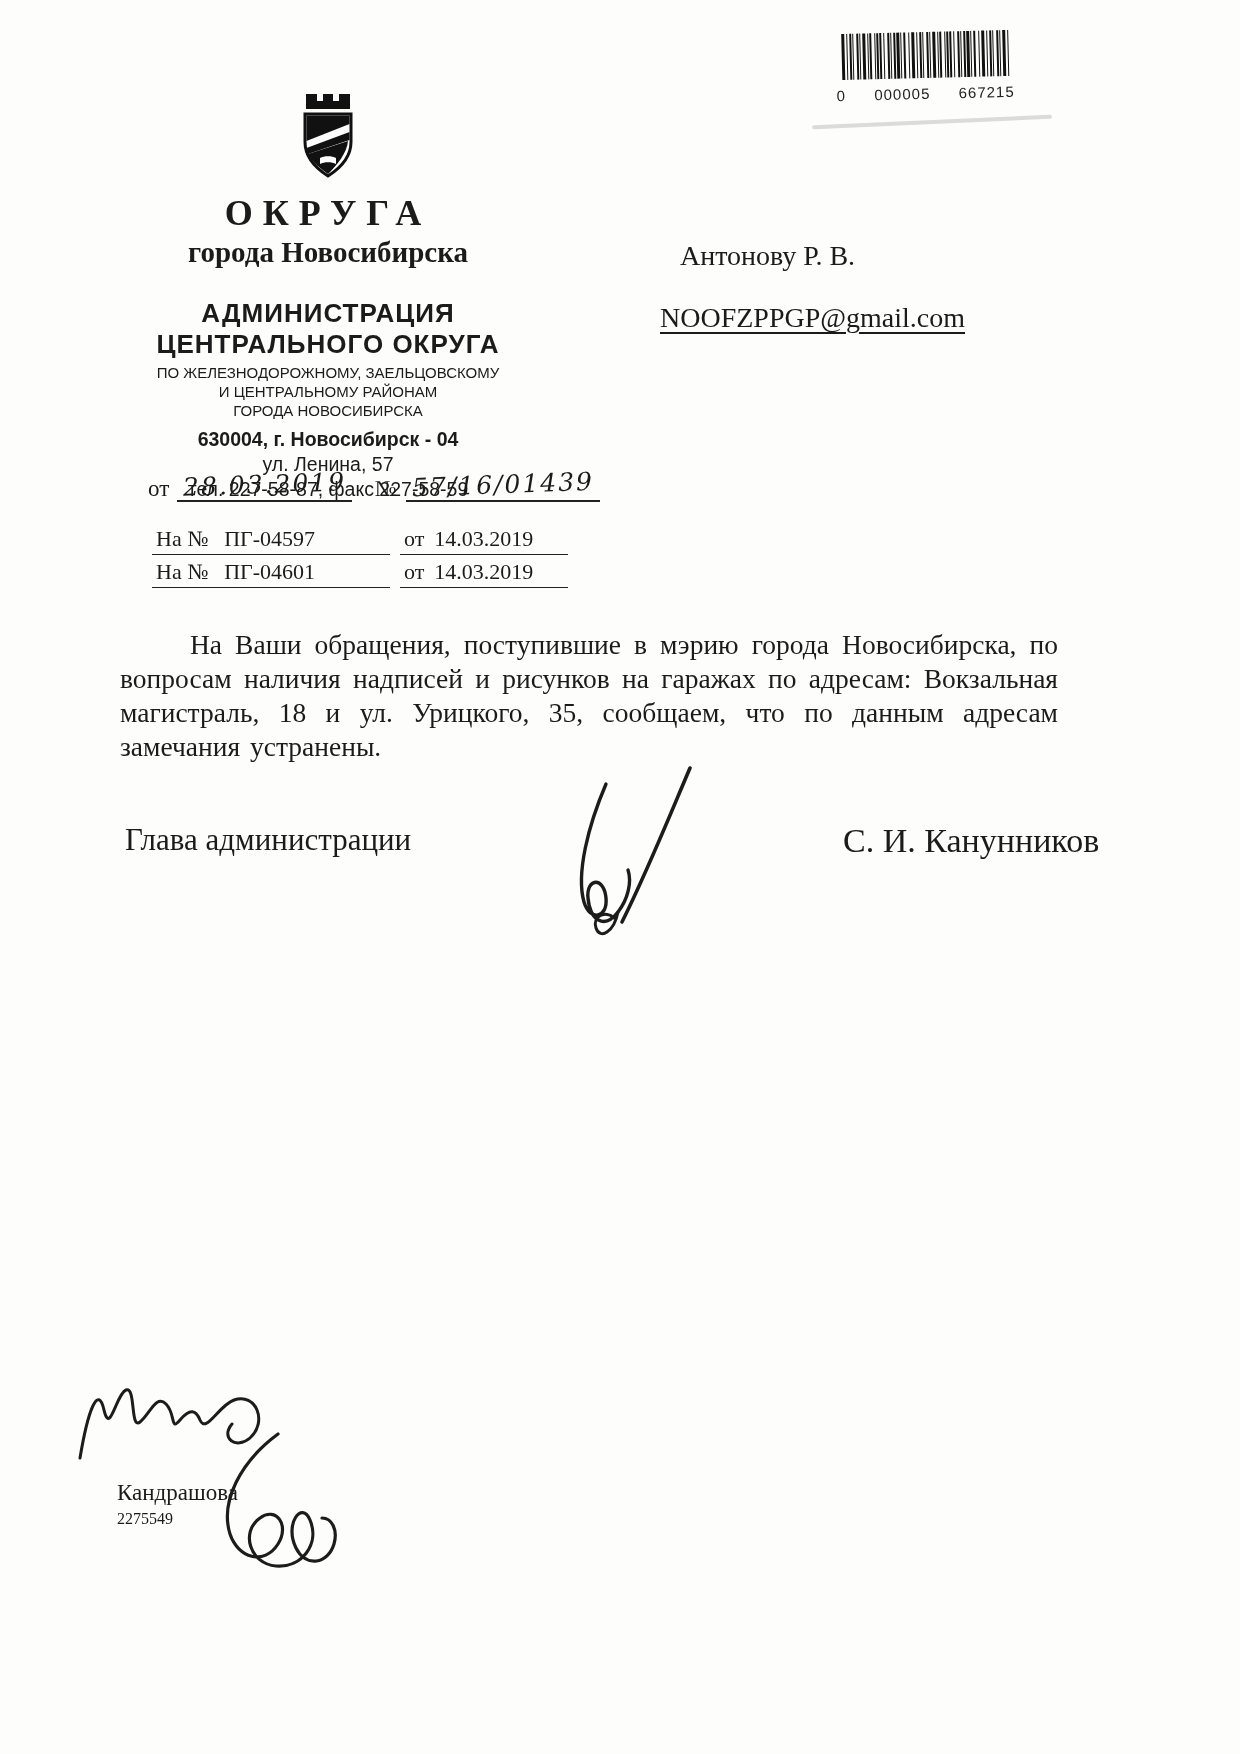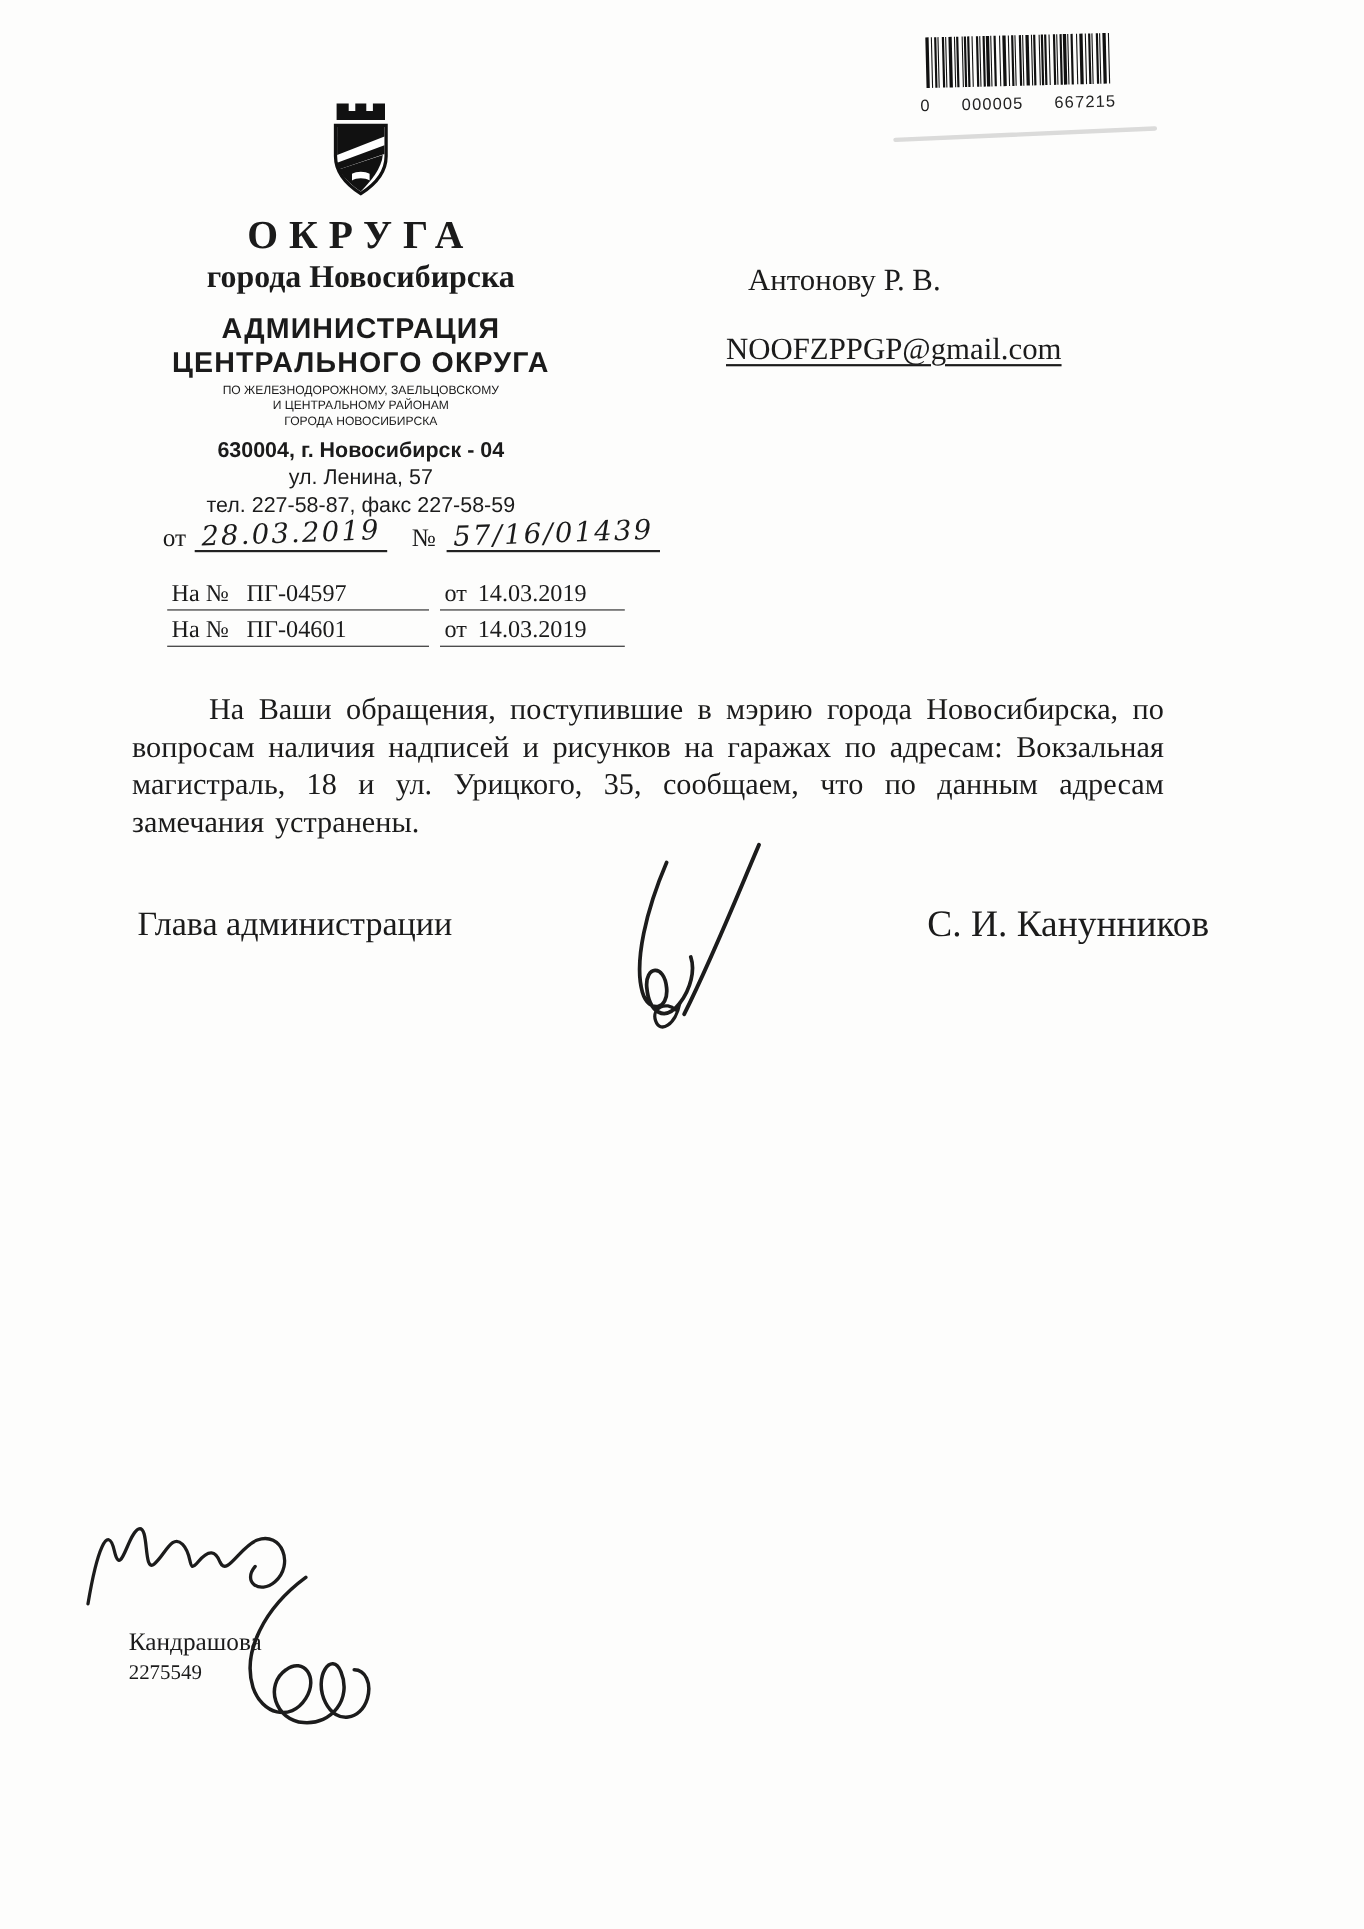--- a/index.html
+++ b/index.html
@@ -34,24 +34,24 @@
 
   
   .header-block { left: 118px; top: 92px; width: 420px; text-align: center; }
   .emblem { display: block; margin: 0 auto; }
   .org1 { font-size: 36px; font-weight: bold; letter-spacing: 10px; margin-top: 8px; }
   .org2 { font-size: 29px; font-weight: bold; margin-top: 2px; }
   .admin {
     font-family: "Liberation Sans", sans-serif; font-weight: bold;
     font-size: 26px; letter-spacing: 1px; line-height: 1.18;
   }
-  .admin-first { margin-top: 14px; }
+  .admin-first { margin-top: 29px; }
   .districts {
     font-family: "Liberation Sans", sans-serif;
-    font-size: 11px; line-height: 1.25; margin-top: 0;
+    font-size: 15px; line-height: 1.25; margin-top: 0;
   }
   .districts-first { margin-top: 5px; }
   .addr { font-family: "Liberation Sans", sans-serif; font-size: 19.5px; line-height: 1.3; }
   .addr-first { margin-top: 6px; font-weight: bold; }
 
   
   .ref-row { left: 148px; top: 470px; font-size: 23px; white-space: nowrap; }
   .hw-slot {
     display: inline-block; border-bottom: 2px solid #222;
     text-align: center; vertical-align: bottom; padding: 0 6px 1px 6px;
@@ -88,21 +88,21 @@
     text-align: justify; text-indent: 70px; word-spacing: 3px;
   }
 
   
   .sign-title { left: 125px; top: 822px; font-size: 31px; }
   .sign-name  { left: 843px; top: 822px; font-size: 34px; }
   .sign-svg   { left: 540px; top: 762px; }
 
   
   .exec-name  { left: 117px; top: 1480px; font-size: 23px; }
-  .exec-phone { left: 117px; top: 1510px; font-size: 19px; }
+  .exec-phone { left: 117px; top: 1510px; font-size: 16px; }
   .footer-sig1 { left: 72px;  top: 1366px; }
   .footer-sig2 { left: 182px; top: 1426px; }
 
   .ink { stroke: #1c1c1c; fill: none; stroke-linecap: round; stroke-linejoin: round; }
 </style>
 </head>
 <body>
 
 <div class="page">
 

